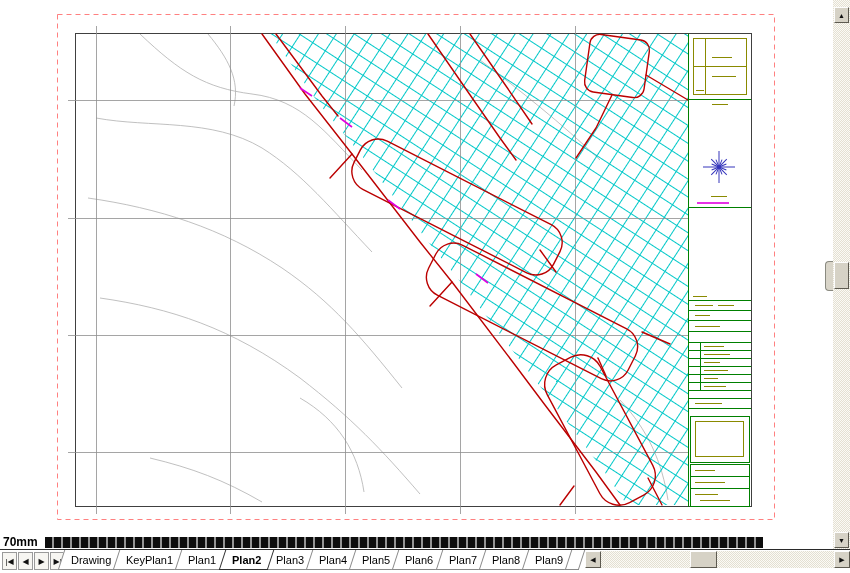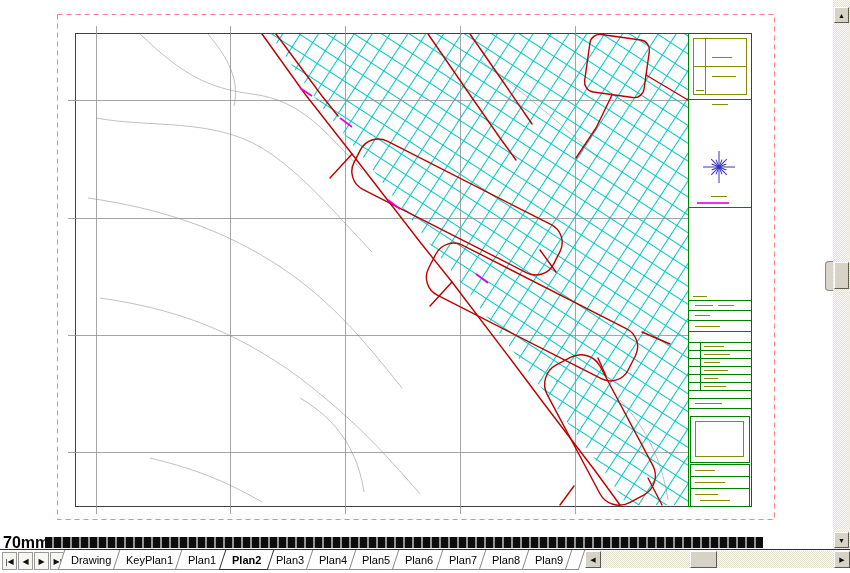--- a/index.html
+++ b/index.html
@@ -23,21 +23,21 @@
     display:flex; align-items:center; justify-content:center;
     font-size:7px; line-height:1; color:#111; cursor:pointer; }
   #vscroll-up   { top:7px; }
   #vscroll-down { top:532px; }
   #vscroll-thumb { position:absolute; left:1px; top:262px; width:15px; height:27px;
     background:#d6d2c6; border:1px solid; border-color:#fdfdfd #5d5a50 #5d5a50 #fdfdfd; cursor:pointer; }
 
   
   #statusrow { position:absolute; left:0; top:536px; width:833px; height:13px; background:#ffffff; }
   #scale-label { position:absolute; left:3px; top:0; height:13px; line-height:13px;
-    font-size:16px; font-weight:bold; color:#000; }
+    font-size:12px; font-weight:bold; color:#000; }
   #ruler-bar { position:absolute; left:45px; top:1px; width:718px; height:11px;
     background-color:#0d0d0d;
     background-image:repeating-linear-gradient(90deg, transparent 0 7px, #949494 7px 9px); }
 
   
   #tabbar { position:absolute; left:0; top:549px; width:850px; height:24px;
     background:#ffffff; border-top:1px solid #2a2a2a; }
   #tabnav { position:absolute; left:2px; top:2px; display:flex; gap:1px; }
   .navbtn { width:15px; height:18px; background:#f7f6f2; border:1px solid #9a9a9a;
     display:flex; align-items:center; justify-content:center;

